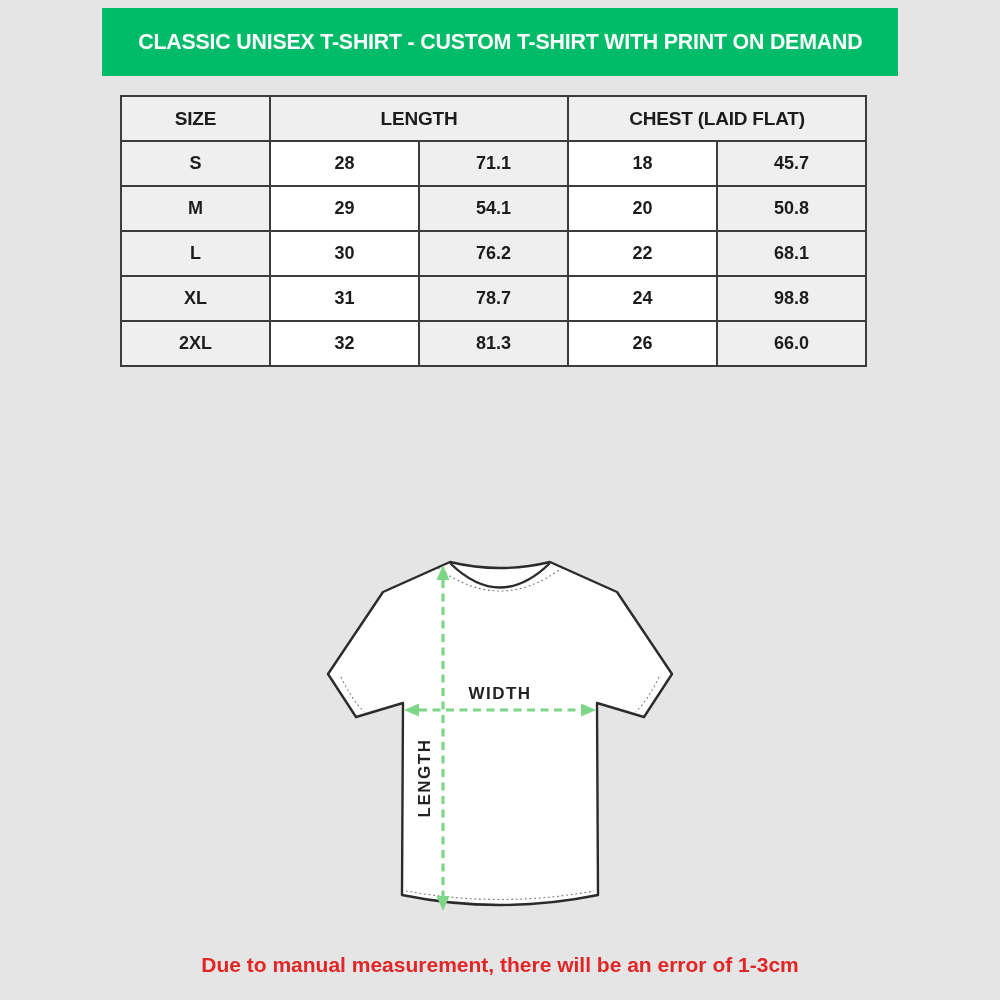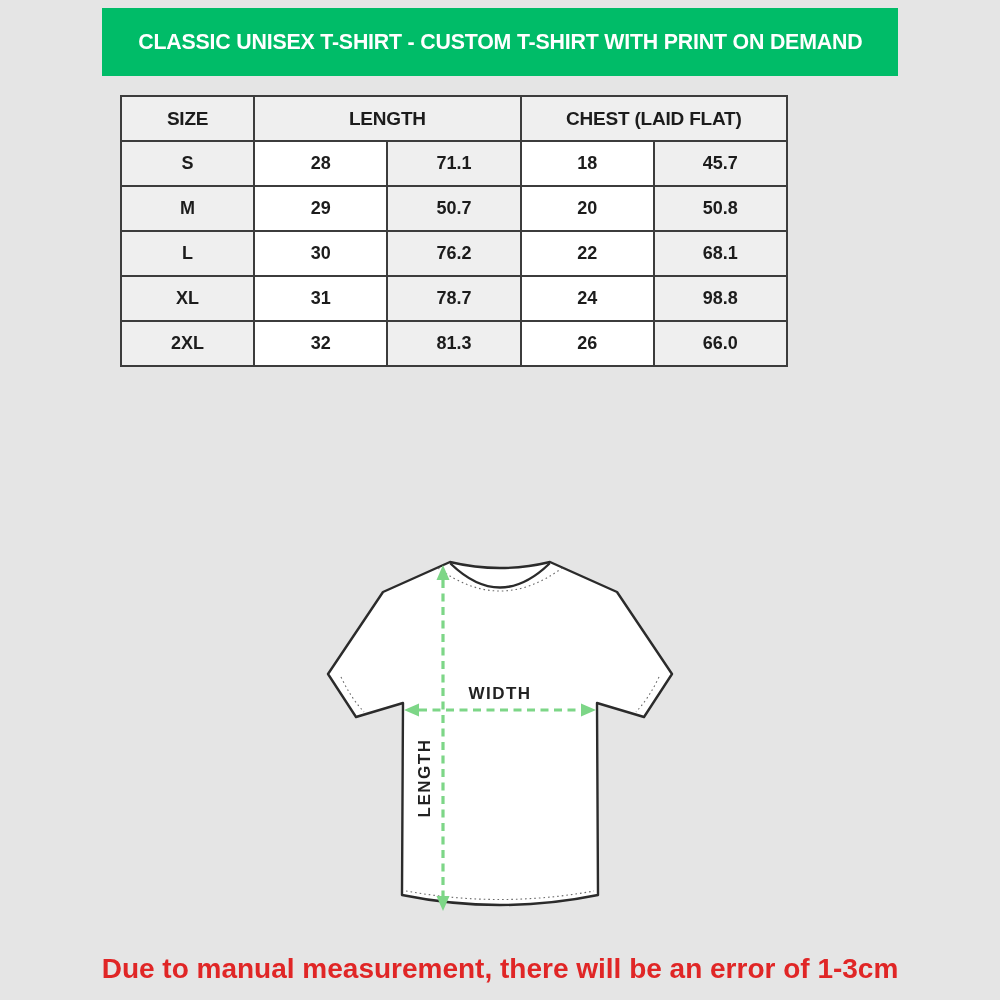--- a/index.html
+++ b/index.html
@@ -21,21 +21,21 @@
     position:absolute;left:102px;top:8px;width:796px;height:68px;
     background:var(--banner-green);
     display:flex;align-items:center;justify-content:center;
   }
   .banner h1{
     color:#fff;font-size:22px;font-weight:700;letter-spacing:-0.2px;
     white-space:nowrap;transform:scaleX(0.97);
   }
   
   .size-table{
-    position:absolute;left:120px;top:95px;width:668px;
+    position:absolute;left:120px;top:95px;width:747px;
     border-collapse:collapse;table-layout:fixed;
     color:var(--ink);text-align:center;border-radius:6px;
   }
   .size-table th,.size-table td{
     border:2px solid var(--border-dark);
     height:45px;padding:0;vertical-align:middle;
     font-weight:700;font-size:18px;background:#fff;
   }
   .size-table th{background:var(--cell-shade);font-size:19px;letter-spacing:-0.2px;}
   .size-table td.shade{background:var(--cell-shade);}
@@ -44,21 +44,21 @@
   .shirt-line{fill:#fff;stroke:#2b2b2b;stroke-width:2.4;stroke-linejoin:round;}
   .shirt-open{fill:none;stroke:#2b2b2b;stroke-width:2.4;stroke-linecap:round;}
   .stitch{fill:none;stroke:#6a6a6a;stroke-width:1.1;stroke-dasharray:1.6,3;}
   .dim-line{fill:none;stroke:var(--arrow-green);stroke-width:3.2;stroke-dasharray:8,5.5;}
   .dim-head{fill:var(--arrow-green);stroke:none;}
   .dim-text{font-family:"Liberation Sans",sans-serif;font-size:17px;font-weight:700;
     letter-spacing:1.5px;fill:#222;}
   
   .footnote{
     position:absolute;left:0;top:953px;width:1000px;text-align:center;
-    color:var(--alert-red);font-size:28px;font-weight:700;
+    color:var(--alert-red);font-size:21px;font-weight:700;
   }
 </style>
 </head>
 <body>
 
 <div class="canvas">
 
   <header class="banner">
     <h1>CLASSIC UNISEX T-SHIRT - CUSTOM T-SHIRT WITH PRINT ON DEMAND</h1>
   </header>
@@ -82,21 +82,21 @@
       <tr>
         <td class="shade">S</td>
         <td>28</td>
         <td class="shade">71.1</td>
         <td>18</td>
         <td class="shade">45.7</td>
       </tr>
       <tr>
         <td class="shade">M</td>
         <td>29</td>
-        <td class="shade">50.7</td>
+        <td class="shade">54.1</td>
         <td>20</td>
         <td class="shade">50.8</td>
       </tr>
       <tr>
         <td class="shade">L</td>
         <td>30</td>
         <td class="shade">76.2</td>
         <td>22</td>
         <td class="shade">68.1</td>
       </tr>

